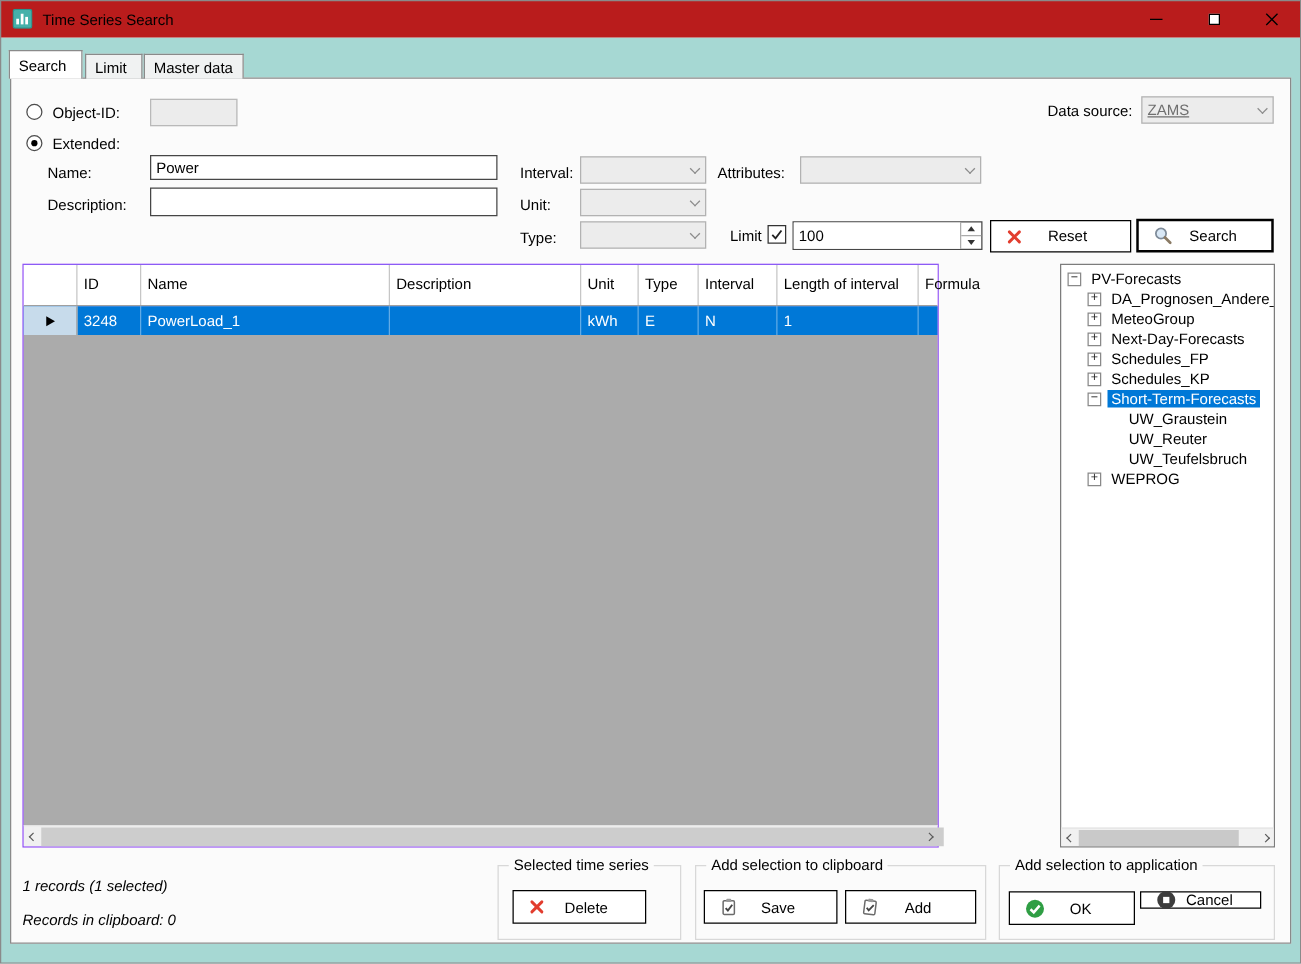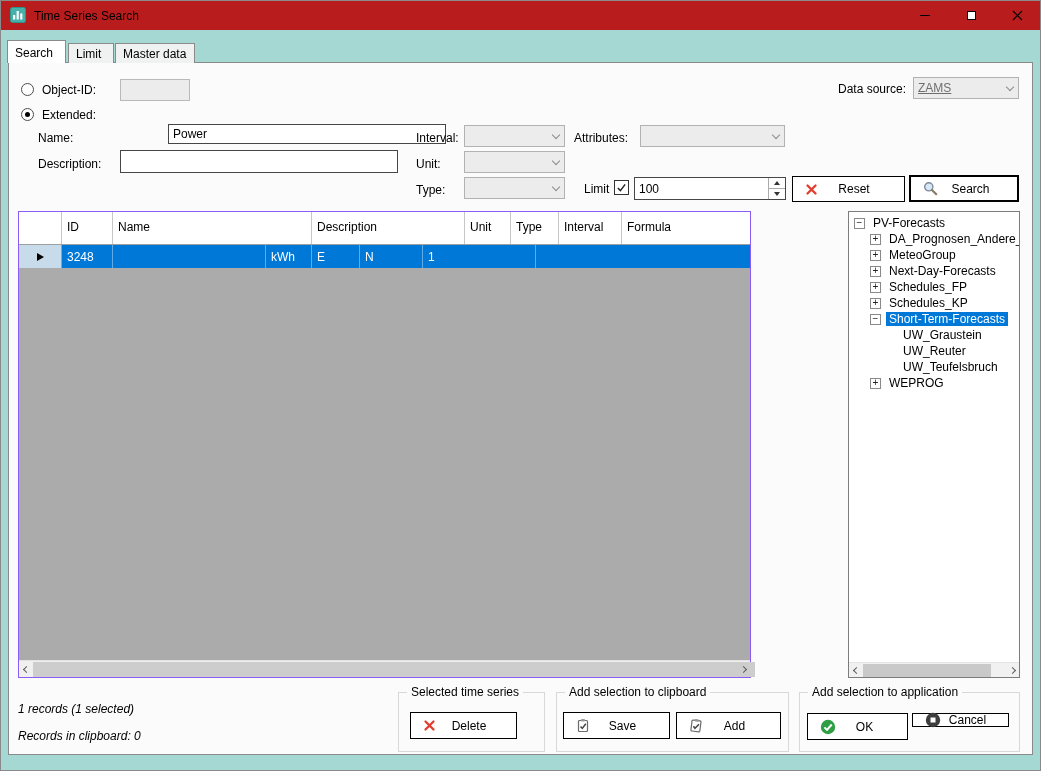--- a/index.html
+++ b/index.html
@@ -130,21 +130,21 @@
 
 <span class="lbl" style="left:838px; top:82px;">Data source:</span>
 <div class="combo" style="left:913px; top:77px; width:106px; height:22px;">
   <span class="c-text">ZAMS</span>
   <span class="c-arrow">
       <span class="chev-down"></span>
     </span>
 </div>
 
 <span class="lbl" style="left:38px; top:131px;">Name:</span>
-<input class="tbox" style="left: 120px; top: 124px; width: 278px; height: 20px; margin-left: 48px;" value="Power">
+<input class="tbox" style="left: 120px; top: 124px; width: 278px; height: 20px;" value="Power">
 <span class="lbl" style="left:38px; top:157px;">Description:</span>
 <input class="tbox" style="left: 120px; top: 150px; width: 278px; height: 23px;" value="">
 
 <span class="lbl" style="left:416px; top:131px;">Interval:</span>
 <div class="combo" style="left:464px; top:125px; width:101px; height:22px;">
   <span class="c-text"></span>
   <span class="c-arrow">
       <span class="chev-down"></span>
     </span>
 </div>
@@ -209,27 +209,29 @@
 
 <div class="grid">
   <div class="g-header">
     <div class="g-hcell c0"></div>
     <div class="g-hcell c1">ID</div>
     <div class="g-hcell c2">Name</div>
     <div class="g-hcell c3">Description</div>
     <div class="g-hcell c4">Unit</div>
     <div class="g-hcell c5">Type</div>
     <div class="g-hcell c6">Interval</div>
+    <div class="g-hcell c7">Length of interval</div>
     <div class="g-hcell c8">Formula</div>
   </div>
   <div class="g-row">
     <div class="g-selcell">
         <span class="sel-arrow"></span>
       </div>
     <div class="g-cell c1">3248</div>
+    <div class="g-cell c2">PowerLoad_1</div>
     <div class="g-cell c3"></div>
     <div class="g-cell c4">kWh</div>
     <div class="g-cell c5">E</div>
     <div class="g-cell c6">N</div>
     <div class="g-cell c7">1</div>
     <div class="g-cell c8"></div>
   </div>
   <div class="g-empty"></div>
   <div class="hscroll">
     <div class="s-arrow left">

